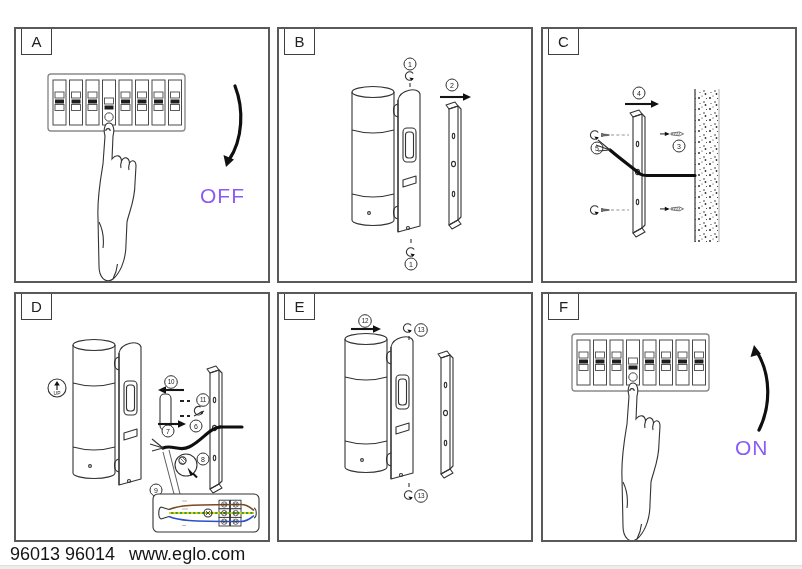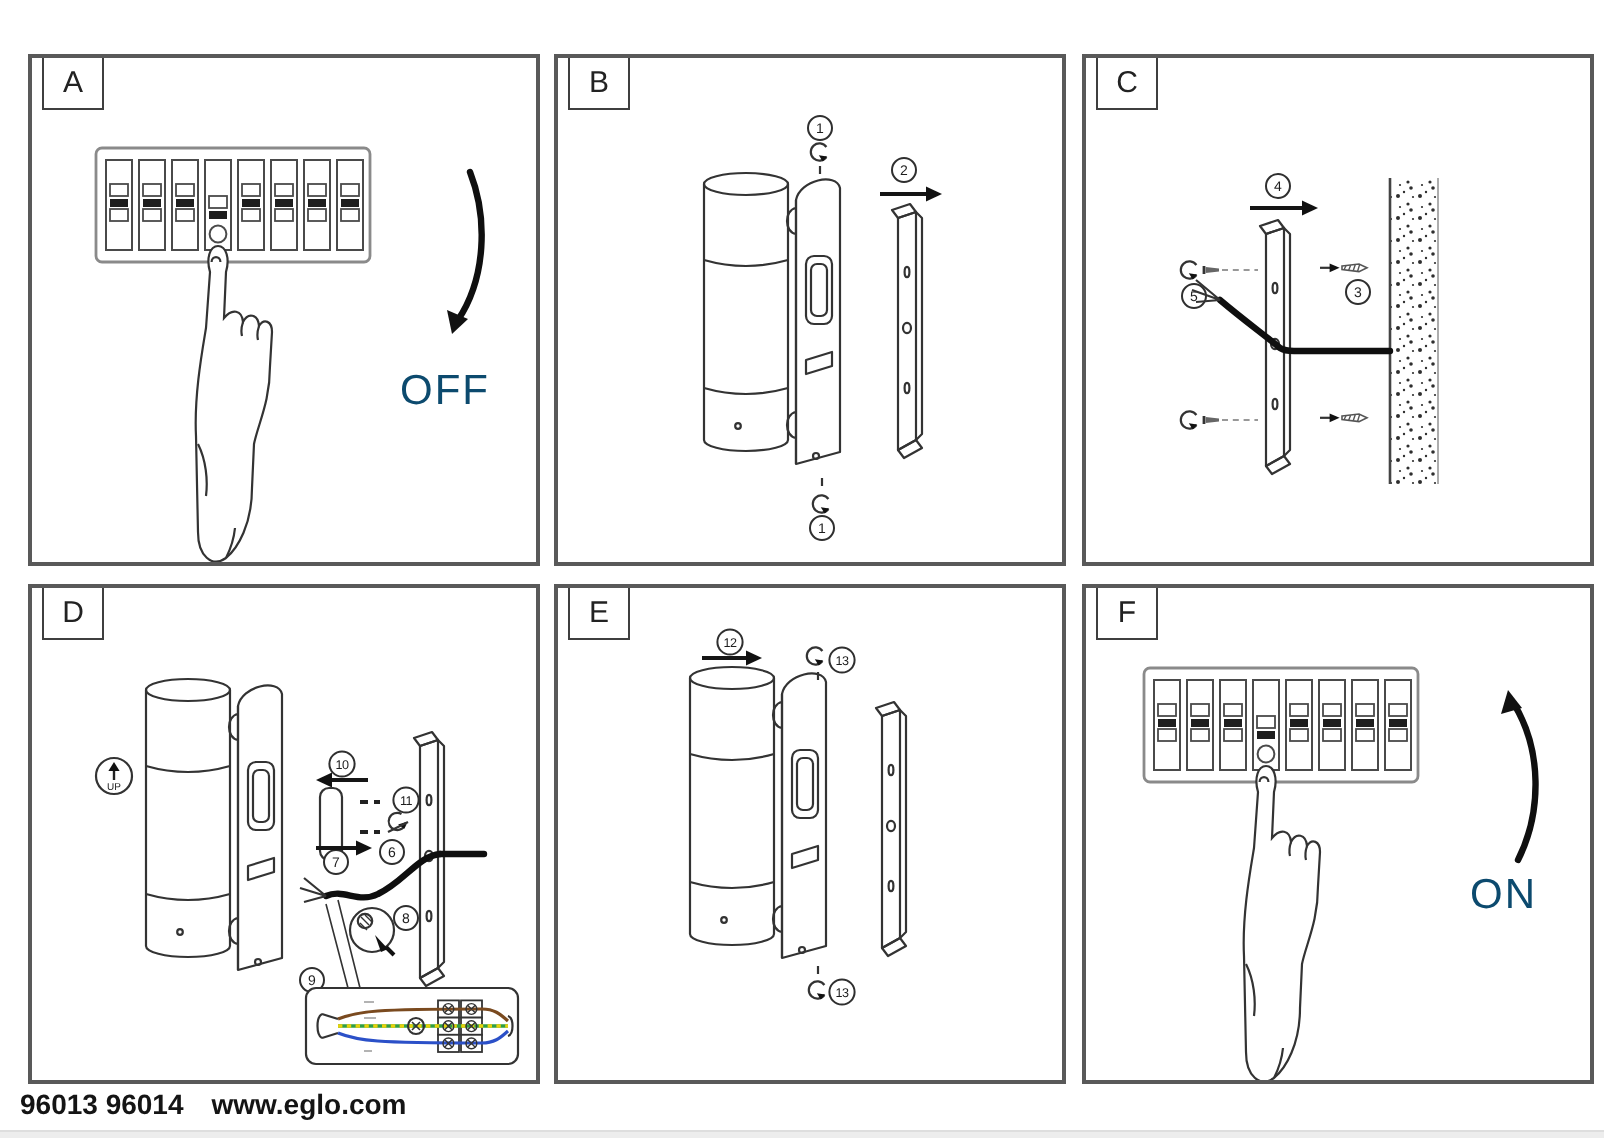--- a/index.html
+++ b/index.html
@@ -3,22 +3,22 @@
 <meta charset="utf-8">
 <style>
   html,body{margin:0;padding:0;}
   body{width:802px;height:569px;background:#ffffff;position:relative;overflow:hidden;
        font-family:"Liberation Sans",sans-serif;}
   .panel{position:absolute;background:#fff;border:2px solid #595959;box-sizing:border-box;}
   .panel svg{position:absolute;left:0;top:0;}
   .plabel-box{position:absolute;left:5px;top:0;width:29px;height:25px;border:1.5px solid #3f3f3f;
        border-top:none;background:#fff;display:flex;align-items:center;justify-content:center;z-index:2;}
   .plabel{font-size:15px;color:#222;font-weight:400;}
-  .action{position:absolute;font-size:21px;color:#0c4a6e;letter-spacing:1px;z-index:2;}
-  .footer{position:absolute;left:10px;top:544px;font-size:14px;color:#141414;white-space:nowrap;font-weight:bold;}
+  .action{position:absolute;font-size:21px;color:#8b5cf6;letter-spacing:1px;z-index:2;}
+  .footer{position:absolute;left:10px;top:544px;font-size:18px;color:#141414;white-space:nowrap;}
   .footer .site{margin-left:14px;}
   .bottombar{position:absolute;left:0;bottom:0;width:802px;height:3px;background:#ededed;border-top:1px solid #dedede;}
   
   .lineart{stroke:#333;fill:none;stroke-width:1.1px;stroke-linejoin:round;}
   .thick{stroke:#0f0f0f;stroke-width:3.2px;fill:none;stroke-linecap:round;}
   .marrow{stroke:#151515;stroke-width:2.1px;fill:none;}
   .ah{fill:#111;stroke:none;}
   .co circle{fill:#fff;stroke:#2f2f2f;stroke-width:1px;}
   .co text{font-size:7px;fill:#1d1d1d;text-anchor:middle;font-family:"Liberation Sans",sans-serif;}
   .co.co2 text{font-size:6.3px;letter-spacing:-0.3px;}

